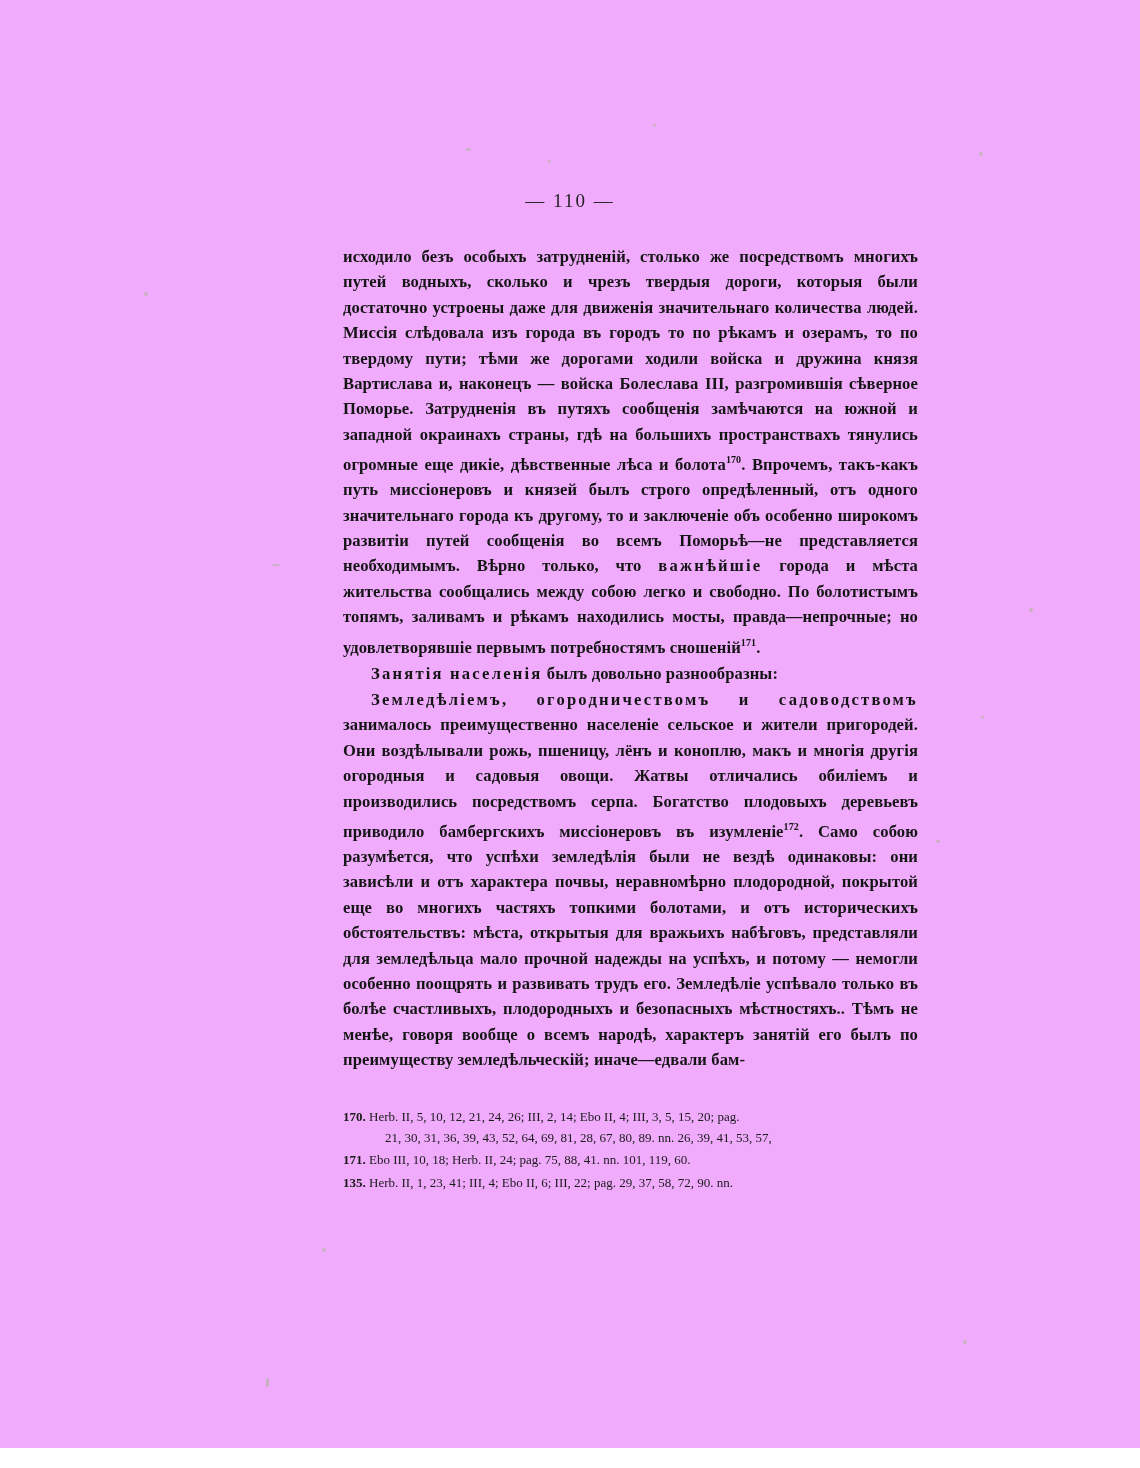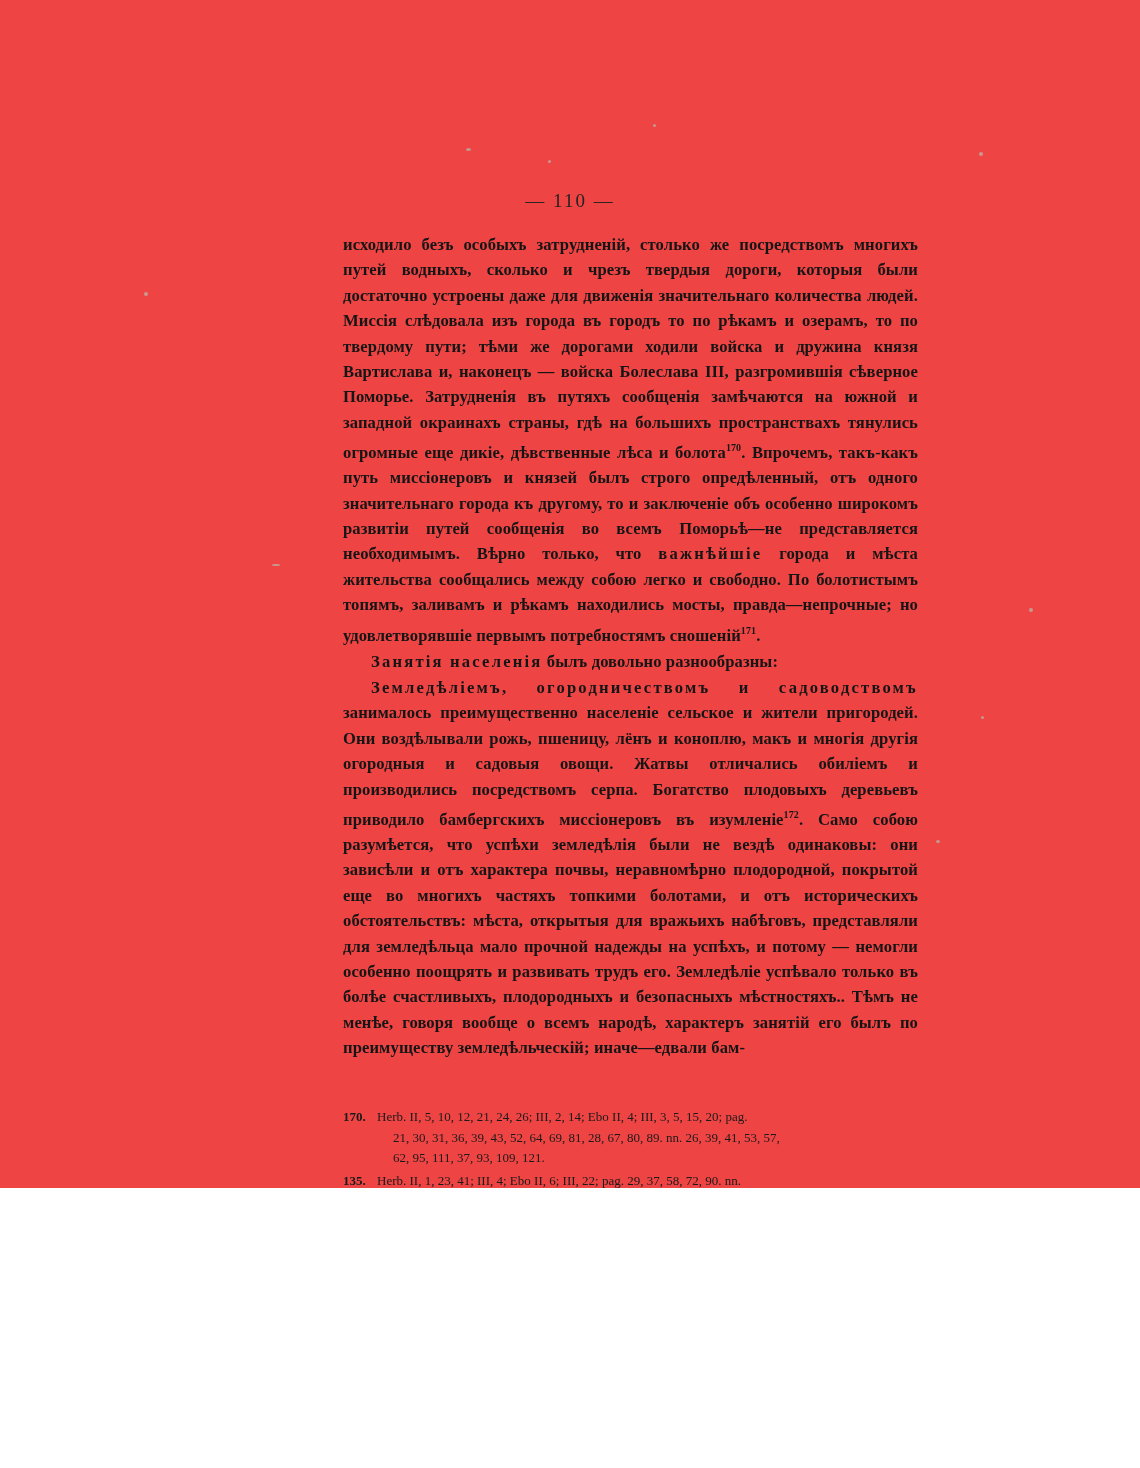--- a/index.html
+++ b/index.html
@@ -11,38 +11,38 @@
     width: 1140px;
     height: 1468px;
     position: relative;
     font-family: "Liberation Serif", serif;
     color: #1a1a1a;
   }
   .page {
     position: absolute;
     left: 0; top: 0;
     width: 1140px;
-    height: 1188px;
-    background: #ef4444;
+    height: 1448px;
+    background: #f0abfc;
     overflow: hidden;
   }
   .page-number {
     position: absolute;
     top: 190px;
     left: 0;
     width: 1140px;
     text-align: center;
     font-size: 19px;
     letter-spacing: 2px;
     color: #222;
   }
   .content {
     position: absolute;
     left: 343px;
-    top: 232px;
+    top: 244px;
     width: 575px;
   }
   .para {
     margin: 0 0 0 0;
     font-size: 16.6px;
     line-height: 25.4px;
     text-align: justify;
     text-justify: inter-word;
     color: #151515;
     font-weight: 600;
@@ -78,21 +78,20 @@
   }
   .note-num {
     font-weight: 700;
     width: 26px;
     flex: 0 0 26px;
     text-align: left;
   }
   .note-body {
     flex: 1 1 auto;
     text-align: justify;
-    margin-left: 8px;
   }
   .note-body .l2 {
     display: block;
     padding-left: 16px;
   }
   .speck {
     position: absolute;
     background: #b9b4aa;
     border-radius: 50%;
     opacity: 0.75;
@@ -128,24 +127,29 @@
 
   </div>
 
   <div class="notes">
 
     <div class="note">
       <span class="note-num">170.</span>
       <span class="note-body">
         <span>Herb. II, 5, 10, 12, 21, 24, 26; III, 2, 14; Ebo II, 4; III, 3, 5, 15, 20; pag.</span>
         <span class="l2">21, 30, 31, 36, 39, 43, 52, 64, 69, 81, 28, 67, 80, 89. nn. 26, 39, 41, 53, 57,</span>
-        <span class="l2">62, 95, 111, 37, 93, 109, 121.</span>
       </span>
     </div>
 
+    <div class="note">
+      <span class="note-num">171.</span>
+      <span class="note-body">
+        <span>Ebo III, 10, 18; Herb. II, 24; pag. 75, 88, 41. nn. 101, 119, 60.</span>
+      </span>
+    </div>
 
     <div class="note">
       <span class="note-num">135.</span>
       <span class="note-body">
         <span>Herb. II, 1, 23, 41; III, 4; Ebo II, 6; III, 22; pag. 29, 37, 58, 72, 90. nn.</span>
       </span>
     </div>
 
   </div>
 

